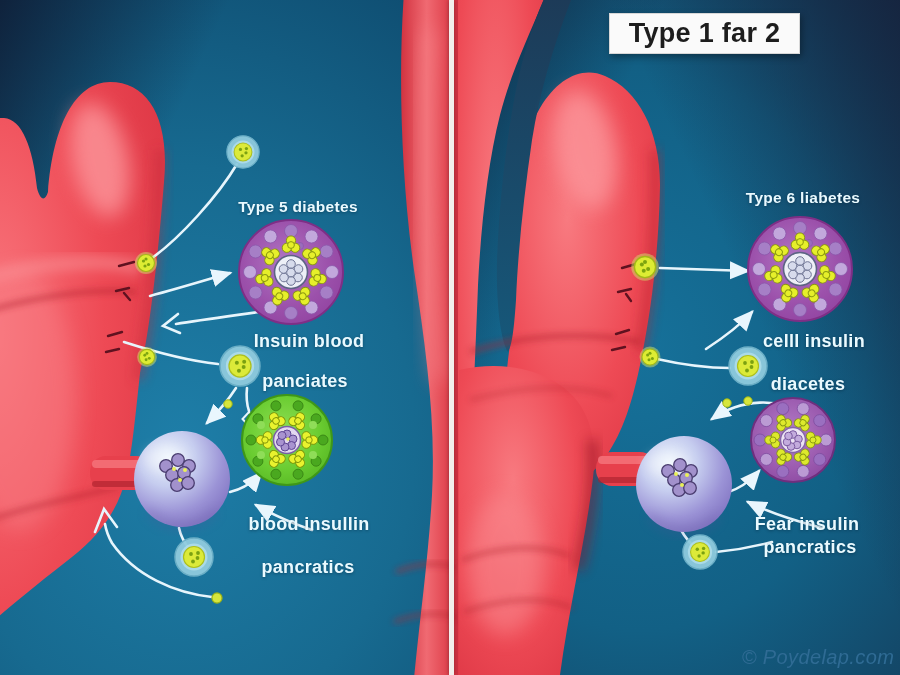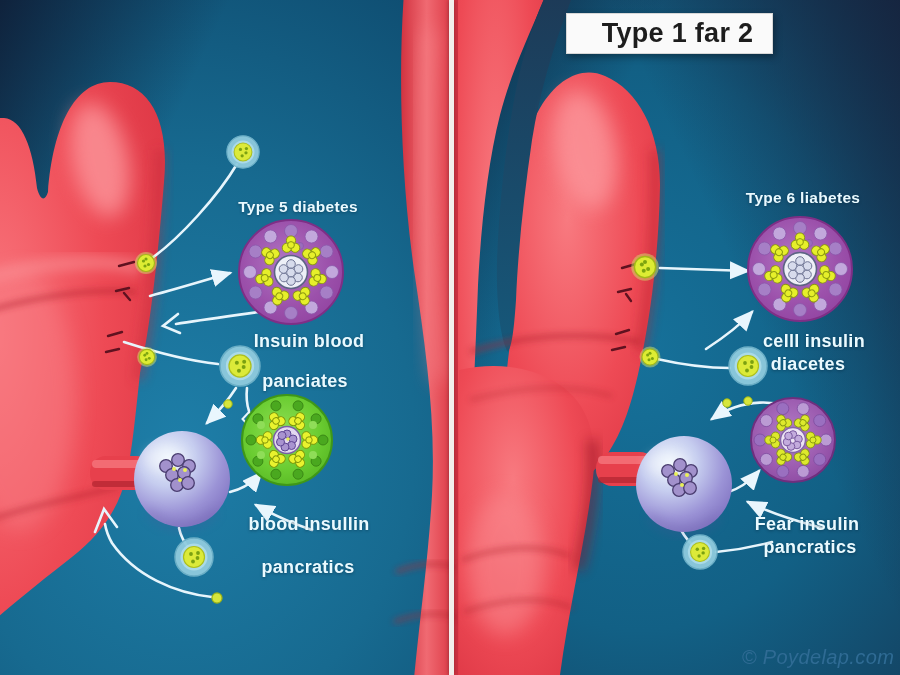--- a/index.html
+++ b/index.html
@@ -28,21 +28,21 @@
   }
   svg.art{position:absolute;left:0;top:0;}
   .titlebox{
     position:absolute;background:var(--c-title-box,#fafafa);
     border:1px solid #d7d7d7;box-shadow:2px 3px 7px rgba(0,0,0,.35);
     display:flex;align-items:center;justify-content:center;
     color:var(--c-title-text,#1d1d1d);font-weight:bold;font-size:27px;
     letter-spacing:.3px;
   }
   .titlebox.tleft{left:93px;top:12px;width:215px;height:40px;}
-  .titlebox.tright{left:566px;top:13px;width:189px;height:39px;padding-left:16px;}
+  .titlebox.tright{left:609px;top:13px;width:189px;height:39px;}
   .lbl{
     position:absolute;transform:translate(-50%,-50%);
     color:var(--c-label-text,#eafaff);font-weight:bold;white-space:nowrap;
     text-shadow:0 1px 3px rgba(0,30,50,.45);letter-spacing:.3px;
   }
   .lbl.small{font-size:15.5px;}
   .lbl.big{font-size:18px;}
   .watermark{
     position:absolute;left:818px;top:657px;transform:translate(-50%,-50%);
     color:var(--c-watermark,#2f6b94);font-size:20px;letter-spacing:.4px;
@@ -410,18 +410,18 @@
   </div>
 
   <div class="lbl small" style="left:298px;top:207px">Type 5 diabetes</div>
   <div class="lbl big" style="left:309px;top:341px">Insuin blood</div>
   <div class="lbl big" style="left:305px;top:381px">panciates</div>
   <div class="lbl big" style="left:309px;top:524px">blood insullin</div>
   <div class="lbl big" style="left:308px;top:567px">pancratics</div>
 
   <div class="lbl small" style="left:803px;top:198px">Type 6 liabetes</div>
   <div class="lbl big" style="left:814px;top:341px">celll insulin</div>
-  <div class="lbl big" style="left:808px;top:364px">diacetes</div>
+  <div class="lbl big" style="left:808px;top:384px">diacetes</div>
   <div class="lbl big" style="left:807px;top:524px">Fear insulin</div>
   <div class="lbl big" style="left:810px;top:547px">pancratics</div>
 
   <div class="watermark">© Poydelap.com</div>
 </div>
 
 </body></html>

